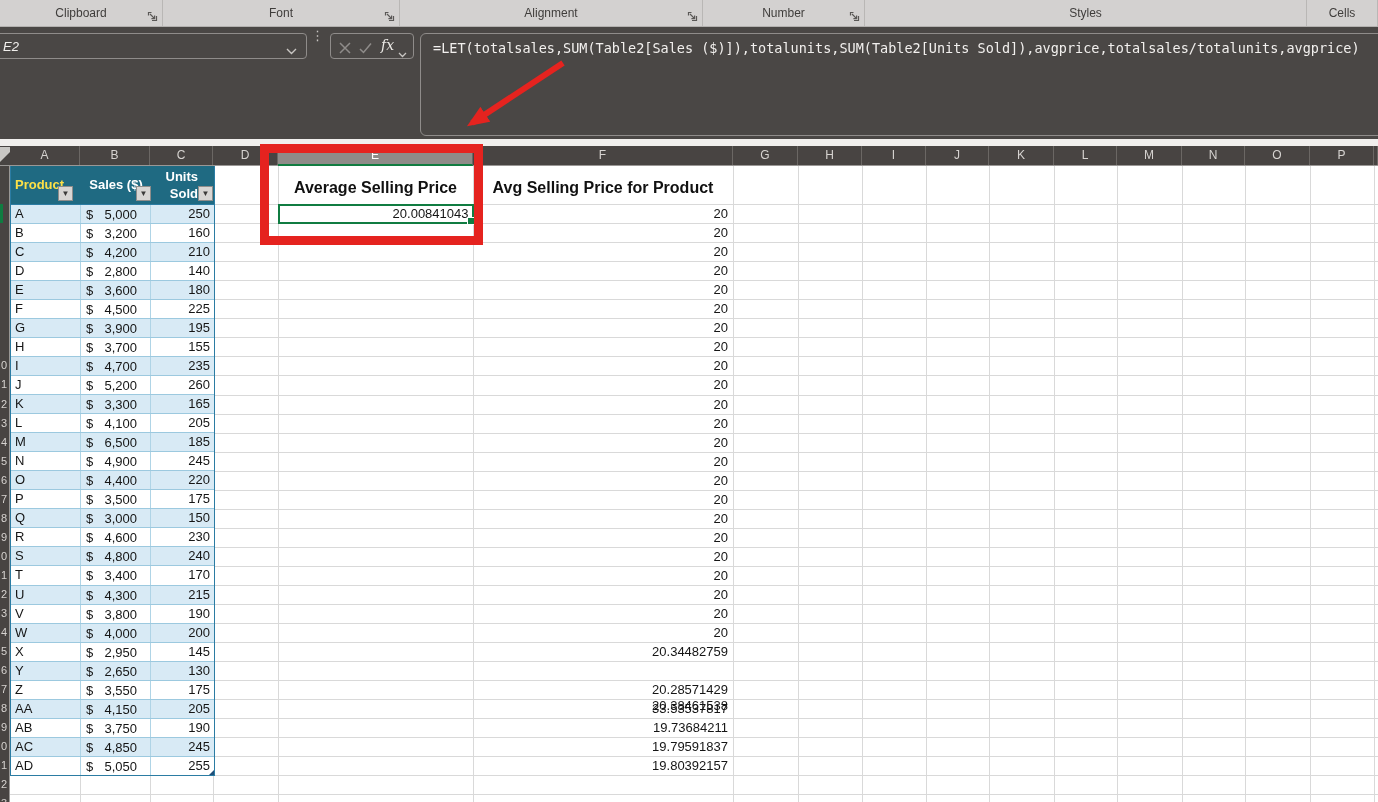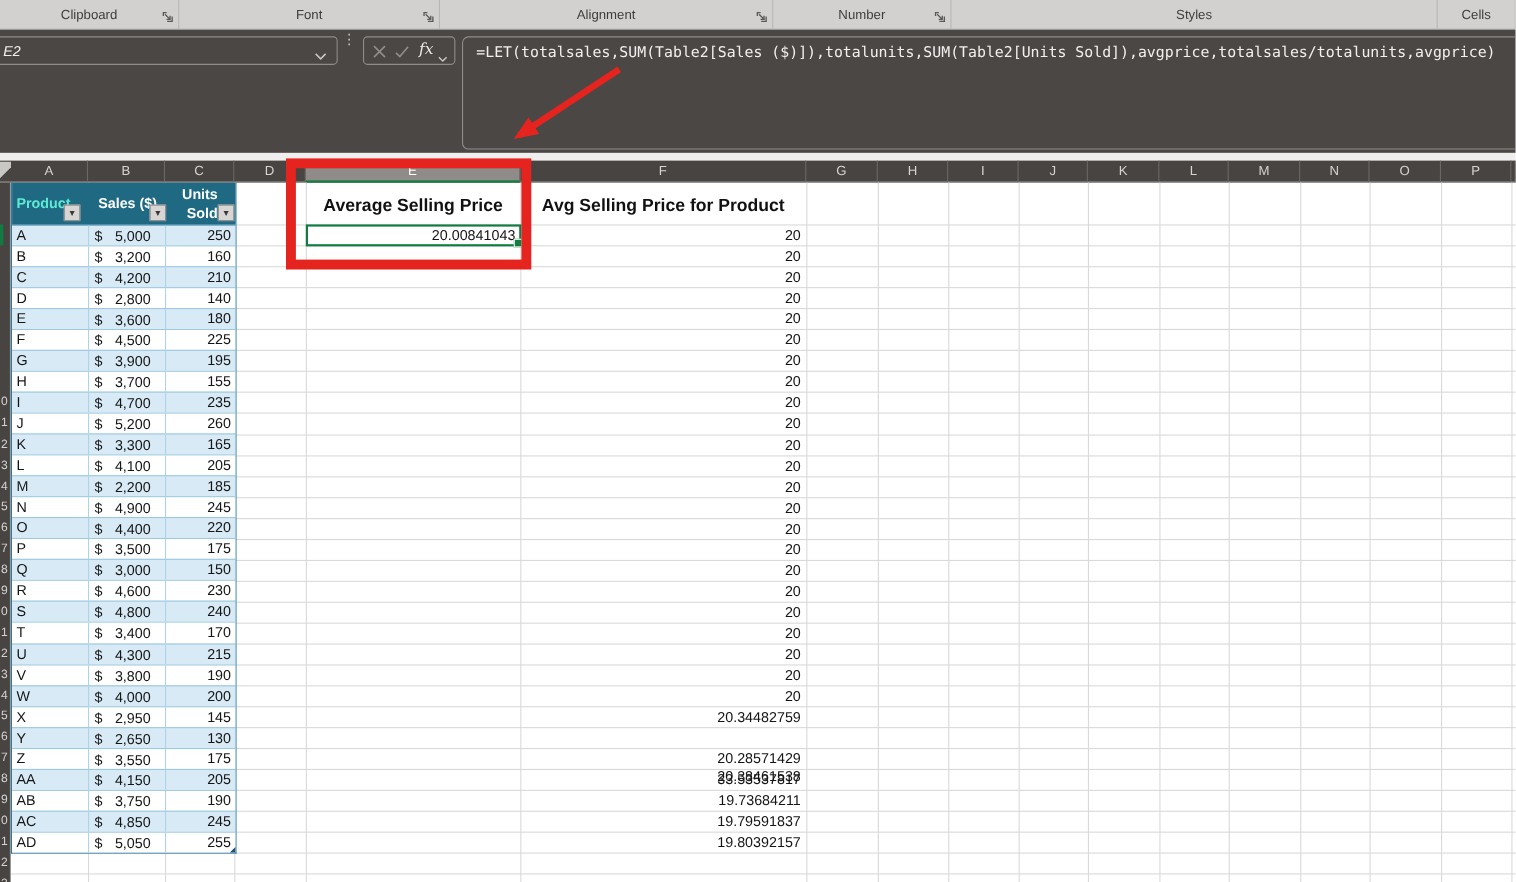--- a/index.html
+++ b/index.html
@@ -55,21 +55,21 @@
   .rowsel{position:absolute;left:0;width:3px;height:19px;background:var(--green);}
 
   
   .grid-v{position:absolute;width:1px;top:165.5px;bottom:0;background:#d9d9d9;}
   .grid-h{position:absolute;height:1px;left:10px;right:0;background:#d9d9d9;}
 
   
   .xtable{position:absolute;left:10px;top:165.5px;width:203px;
           border-left:1px solid #2B7CA3;border-right:1px solid #2B7CA3;border-bottom:1px solid #2B7CA3;}
   .thead{position:relative;height:38.7px;background:var(--teal);}
-  .th-product{position:absolute;left:4px;top:11px;color:#5eead4;font-weight:bold;font-size:13px;}
+  .th-product{position:absolute;left:4px;top:11px;color:#fde047;font-weight:bold;font-size:13px;}
   .th-sales{position:absolute;left:70px;width:70px;top:11px;color:#fff;font-weight:bold;font-size:13px;text-align:center;}
   .th-units{position:absolute;left:140px;width:47px;top:2px;color:#fff;font-weight:bold;font-size:13px;
             text-align:right;line-height:17px;}
   .fbtn{position:absolute;width:15px;height:15px;background:#d8d6d4;border:1px solid #8f8d8b;
         box-sizing:border-box;top:20px;text-align:center;line-height:13px;font-size:8px;color:#3b3a39;cursor:pointer;}
   .trow{display:flex;height:19.03px;border-top:1px solid #9CC9DF;box-sizing:border-box;
         font-size:13px;color:#151515;background:#fff;cursor:cell;}
   .trow.band{background:var(--band);}
   .trow.first{border-top:1px solid #2B7CA3;}
   .tc{position:relative;box-sizing:border-box;height:100%;line-height:17px;}
@@ -372,21 +372,21 @@
           <div class="tc tc2">
             <div class="cur">$</div>
             <div class="amt">4,100</div>
           </div>
           <div class="tc tc3">205</div>
         </div>
         <div class="trow band">
           <div class="tc tc1">M</div>
           <div class="tc tc2">
             <div class="cur">$</div>
-            <div class="amt">2,200</div>
+            <div class="amt">6,500</div>
           </div>
           <div class="tc tc3">185</div>
         </div>
         <div class="trow">
           <div class="tc tc1">N</div>
           <div class="tc tc2">
             <div class="cur">$</div>
             <div class="amt">4,900</div>
           </div>
           <div class="tc tc3">245</div>

